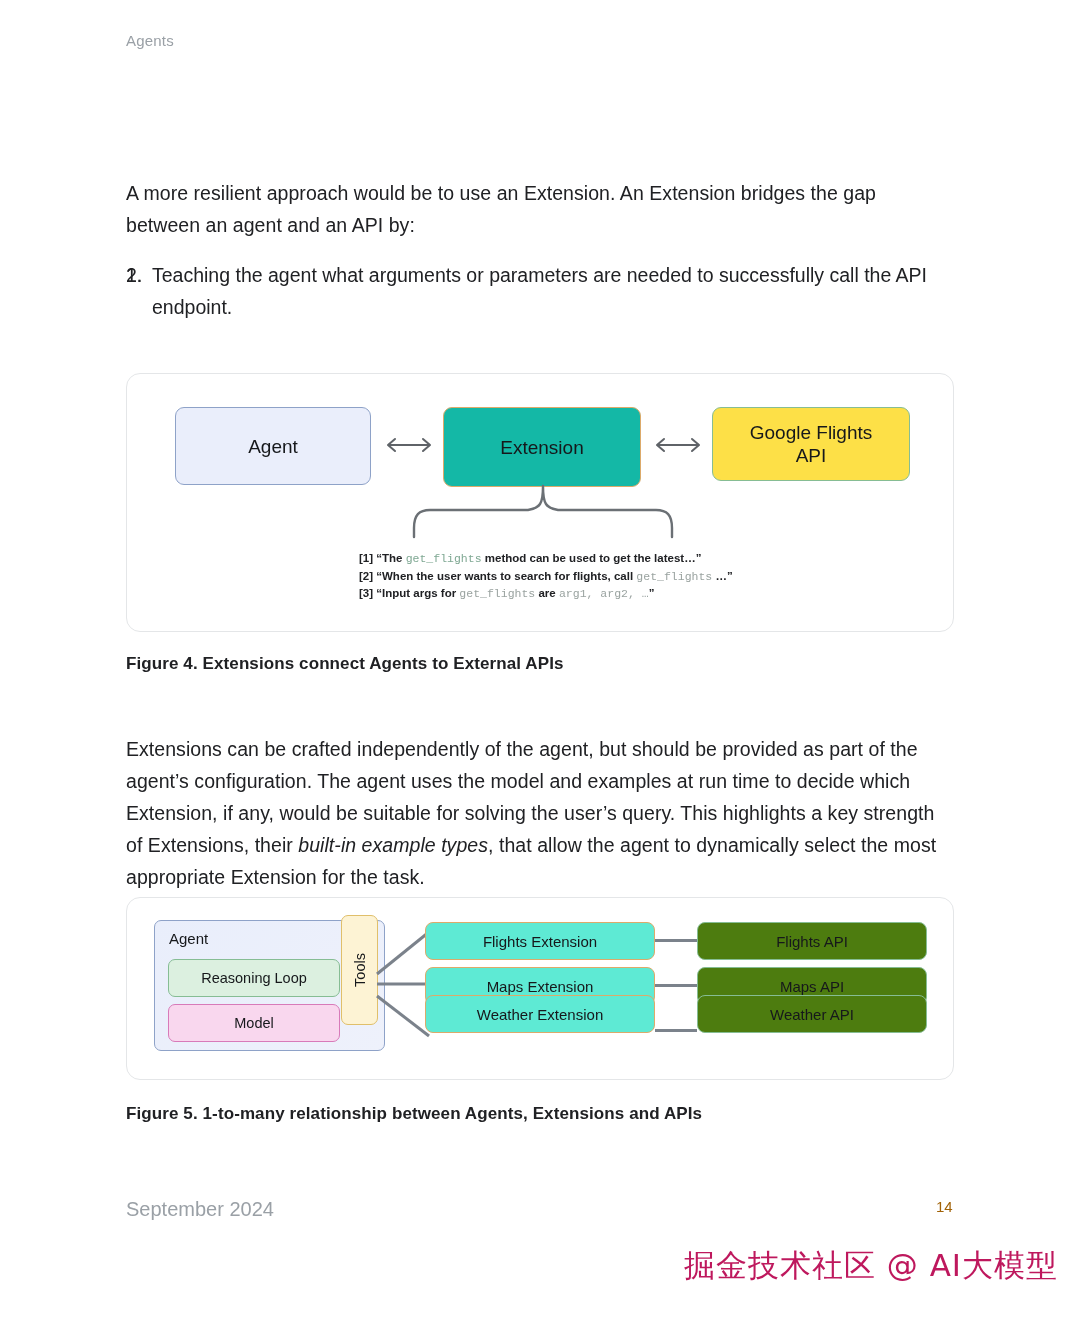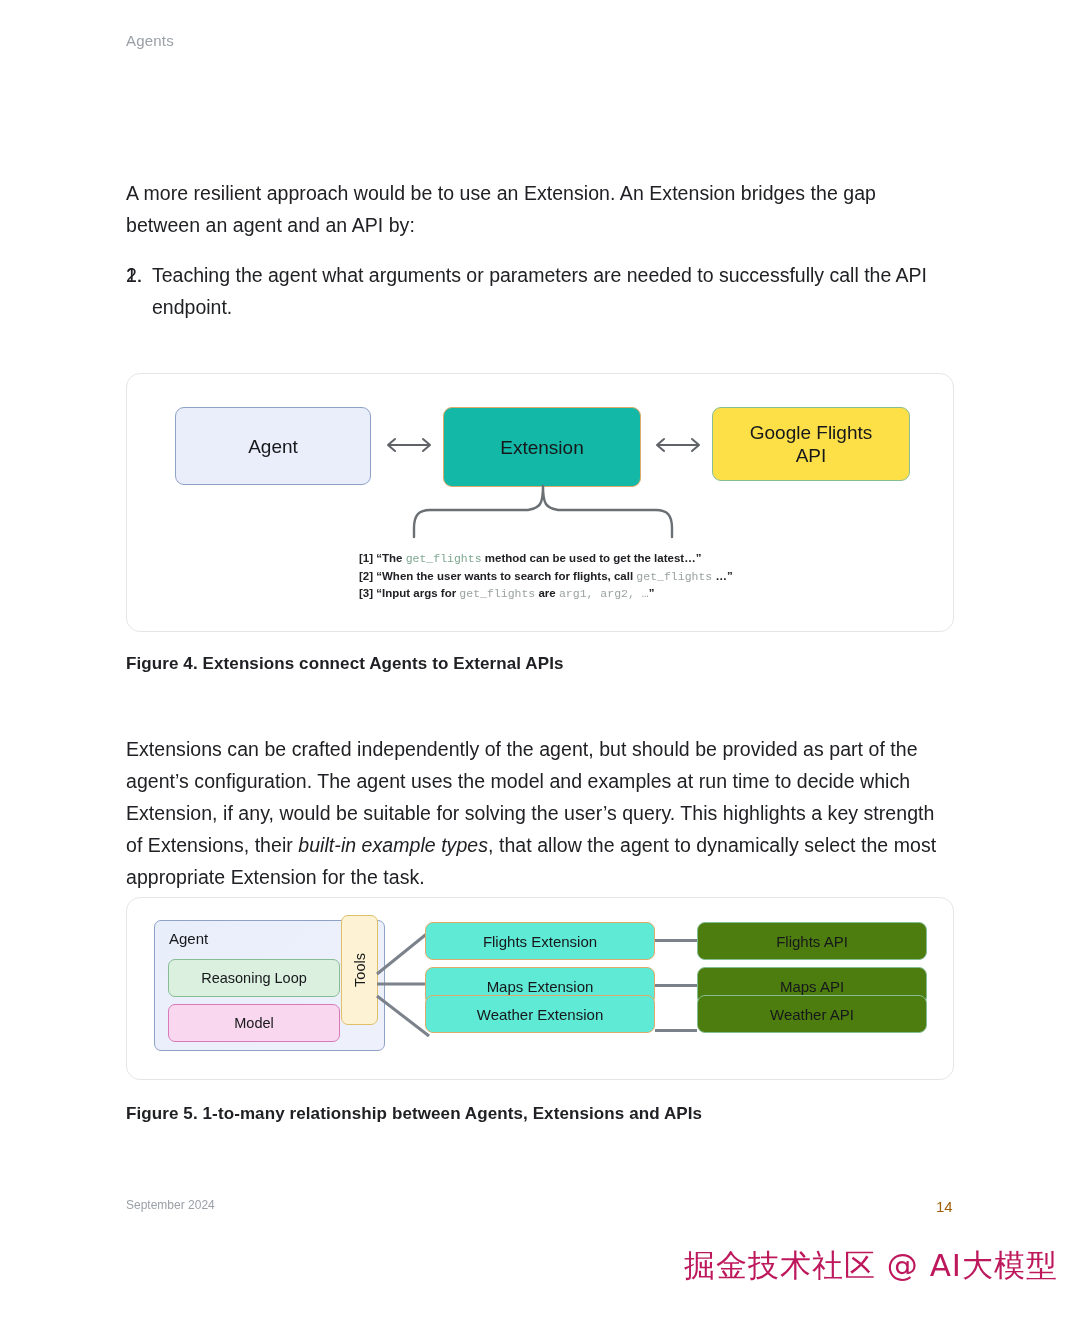--- a/index.html
+++ b/index.html
@@ -262,21 +262,21 @@
     position: absolute;
     left: 126px;
     top: 1104px;
   }
 
   
   .footer-left {
     position: absolute;
     left: 126px;
     top: 1198px;
-    font-size: 12px;
+    font-size: 20px;
     color: #9aa0a6;
   }
   .footer-right {
     position: absolute;
     left: 936px;
     top: 1198px;
     font-size: 15px;
     color: #a16207;
   }
 

